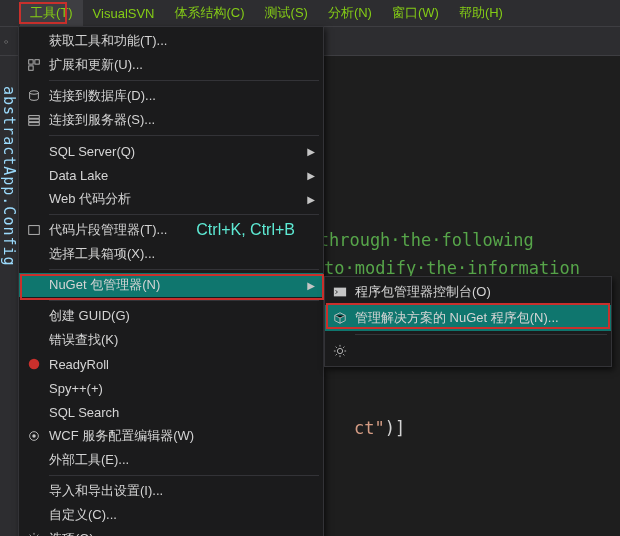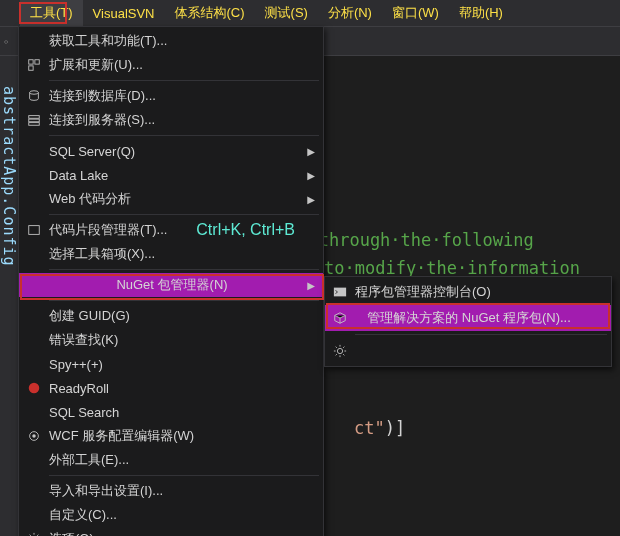--- a/index.html
+++ b/index.html
@@ -16,21 +16,21 @@
   .menubar {
     display: flex;
     align-items: center;
     background: #2d2d30;
     height: 26px;
     padding-left: 20px;
     gap: 0;
   }
   .menubar-item {
     padding: 4px 10px;
-    color: #fde047;
+    color: #84cc16;
     cursor: default;
   }
   .menubar-item.open {
     background: #3e3e42;
   }
   .menubar-highlight {
     position: absolute;
     top: 2px;
     left: 19px;
     width: 48px;
@@ -61,22 +61,21 @@
   }
   .menu-row {
     display: flex;
     align-items: center;
     height: 24px;
     padding: 0 28px 0 0;
     position: relative;
     color: #d4d4d4;
   }
   .menu-row:hover, .menu-row.hovered {
-    background: #a21caf;
-    text-align: center;
+    background: #0f766e;
   }
   .menu-icon {
     width: 30px;
     display: flex;
     justify-content: center;
     align-items: center;
     color: #c5c5c5;
     flex-shrink: 0;
   }
   .menu-label { flex: 1; white-space: nowrap; }
@@ -274,30 +273,30 @@
   <div class="menu-sep"></div>
   <div class="menu-row">
     <span class="menu-icon"></span>
     <span class="menu-label">创建 GUID(G)</span>
   </div>
   <div class="menu-row">
     <span class="menu-icon"></span>
     <span class="menu-label">错误查找(K)</span>
   </div>
   <div class="menu-row">
+    <span class="menu-icon">
+        <svg class="ico-svg" viewBox="0 0 16 16">
+          <circle cx="8" cy="8" r="6" fill="#c9302c"></circle>
+        </svg>
+      </span>
+    <span class="menu-label">ReadyRoll</span>
+  </div>
+  <div class="menu-row">
     <span class="menu-icon"></span>
     <span class="menu-label">Spy++(+)</span>
-  </div>
-  <div class="menu-row">
-    <span class="menu-icon">
-        <svg class="ico-svg" viewBox="0 0 16 16">
-          <circle cx="8" cy="8" r="6" fill="#c9302c"></circle>
-        </svg>
-      </span>
-    <span class="menu-label">ReadyRoll</span>
   </div>
   <div class="menu-row">
     <span class="menu-icon"></span>
     <span class="menu-label">SQL Search</span>
   </div>
   <div class="menu-row">
     <span class="menu-icon">
         <svg class="ico-svg" viewBox="0 0 16 16">
           <circle cx="8" cy="8" r="5" fill="none" stroke="#c5c5c5"></circle>
           <circle cx="8" cy="8" r="2" fill="#c5c5c5"></circle>

